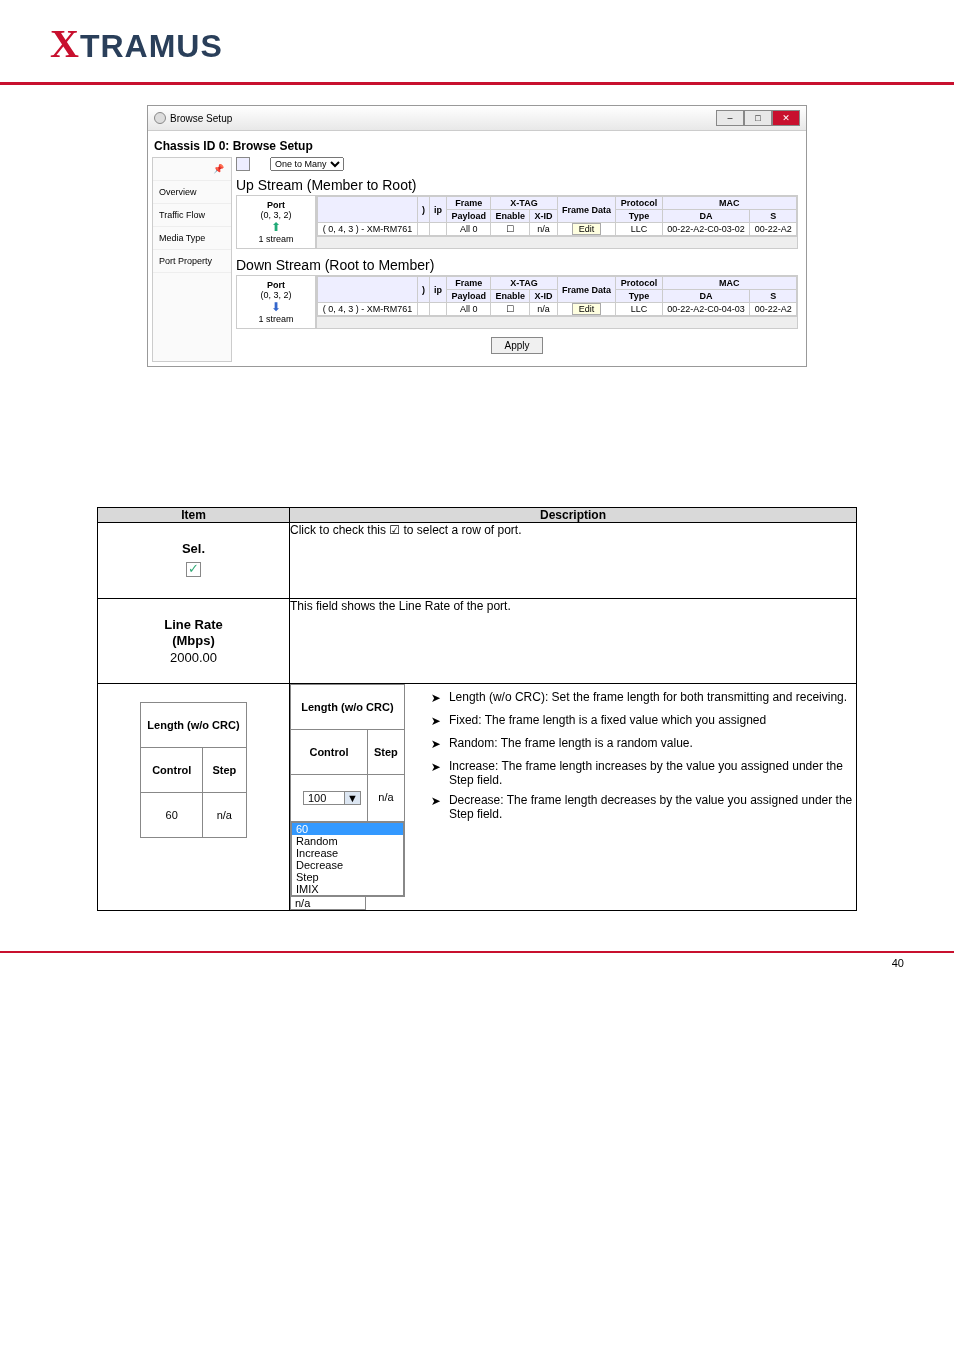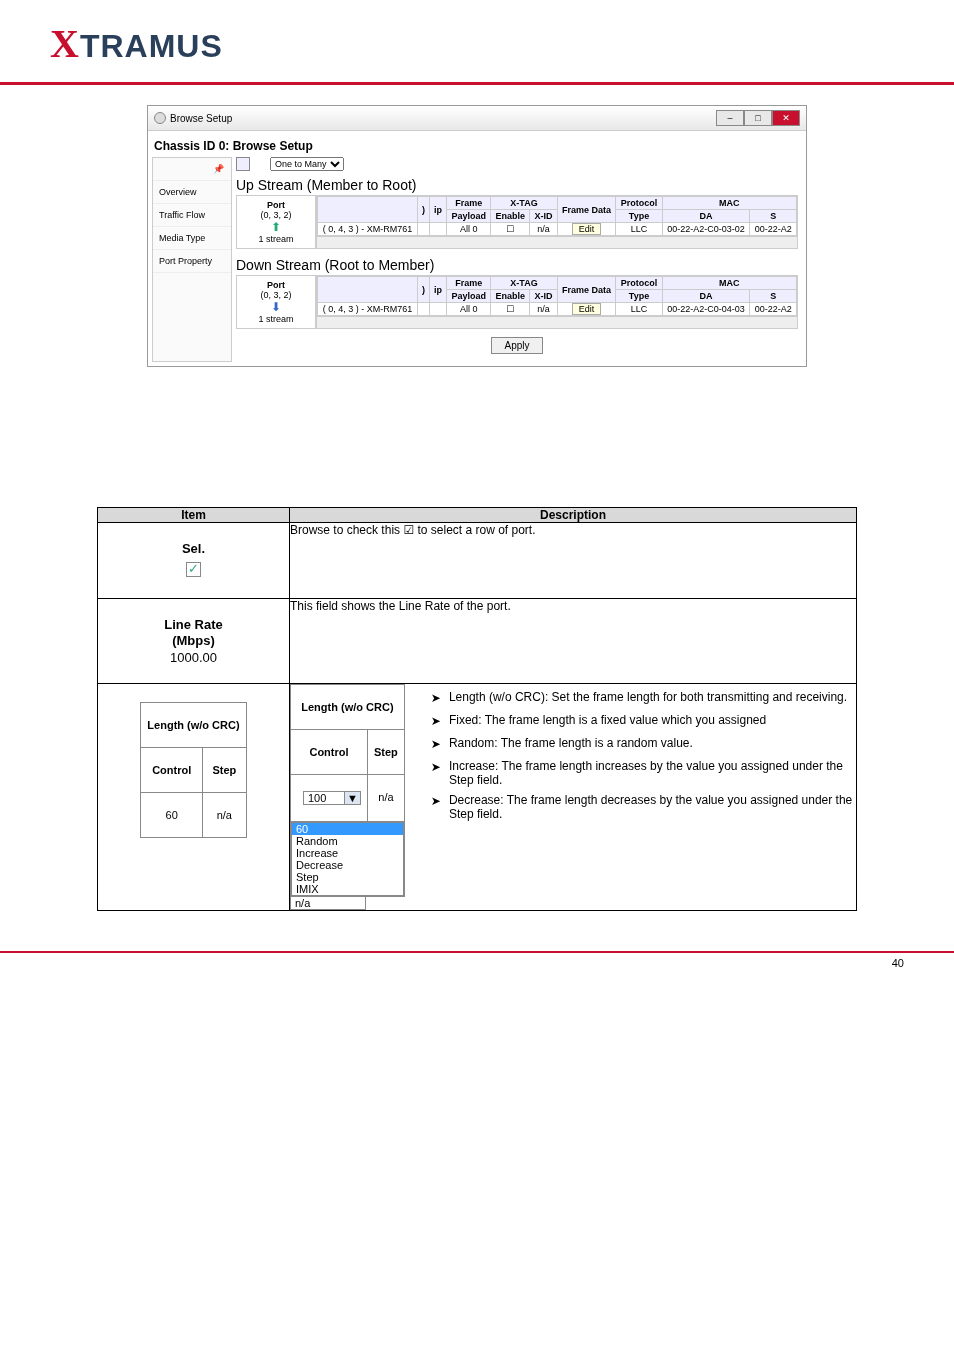--- a/index.html
+++ b/index.html
@@ -224,28 +224,28 @@
         <td class="desc-cell" style="font-weight:bold;text-align:center;">Description</td>
       </tr>
       <tr>
         <td class="col-left">
           <div class="panel-img sel-box">
             <div class="sel-label">Sel.</div>
             <div style="height:6px;"></div>
             <span class="sel-check"></span>
           </div>
         </td>
-        <td class="desc-cell">Browse to check this ☑ to select a row of port.</td>
+        <td class="desc-cell">Click to check this ☑ to select a row of port.</td>
       </tr>
       <tr>
         <td class="col-left">
           <div class="panel-img lr-box">
             <div class="lr-head">Line Rate</div>
             <div class="lr-head">(Mbps)</div>
-            <div style="font-size:13px;margin-top:2px;">1000.00</div>
+            <div style="font-size:13px;margin-top:2px;">2000.00</div>
           </div>
         </td>
         <td class="desc-cell">This field shows the Line Rate of the port.</td>
       </tr>
       <tr>
         <td class="col-left">
           <div class="panel-img" style="text-align:center;">
             <table class="inner-table" style="margin:0 auto;">
               <tbody>
                     <tr>

